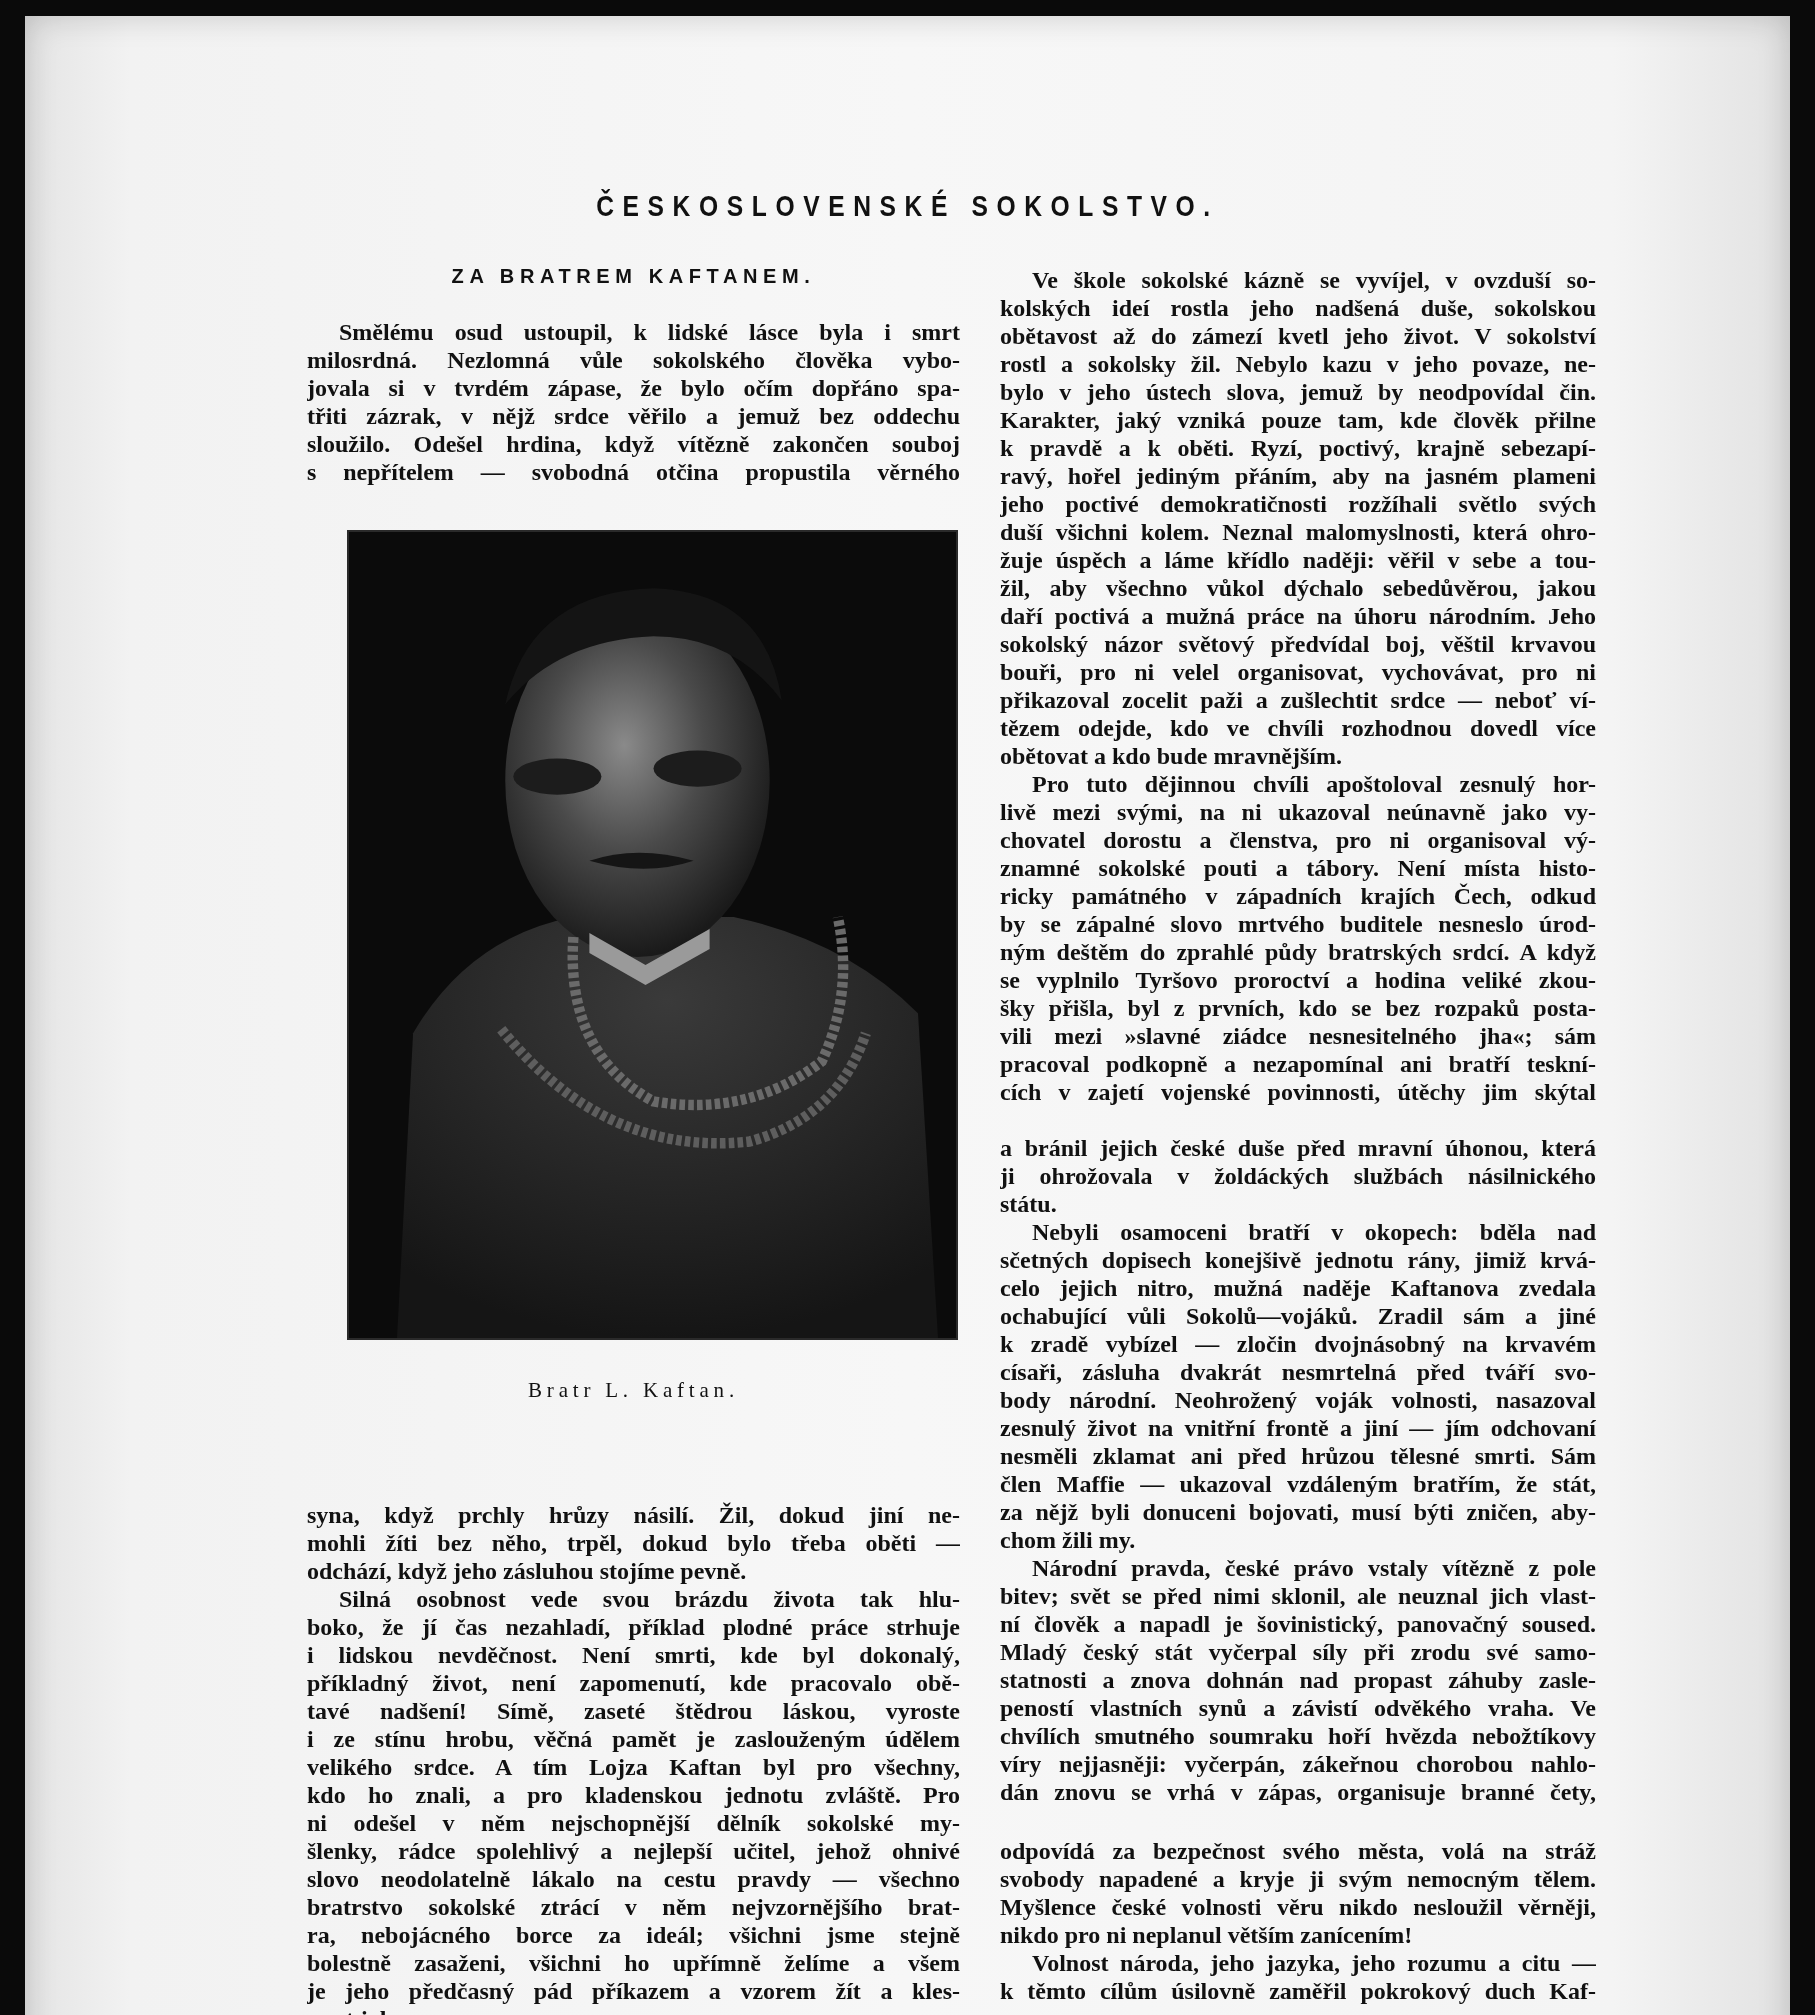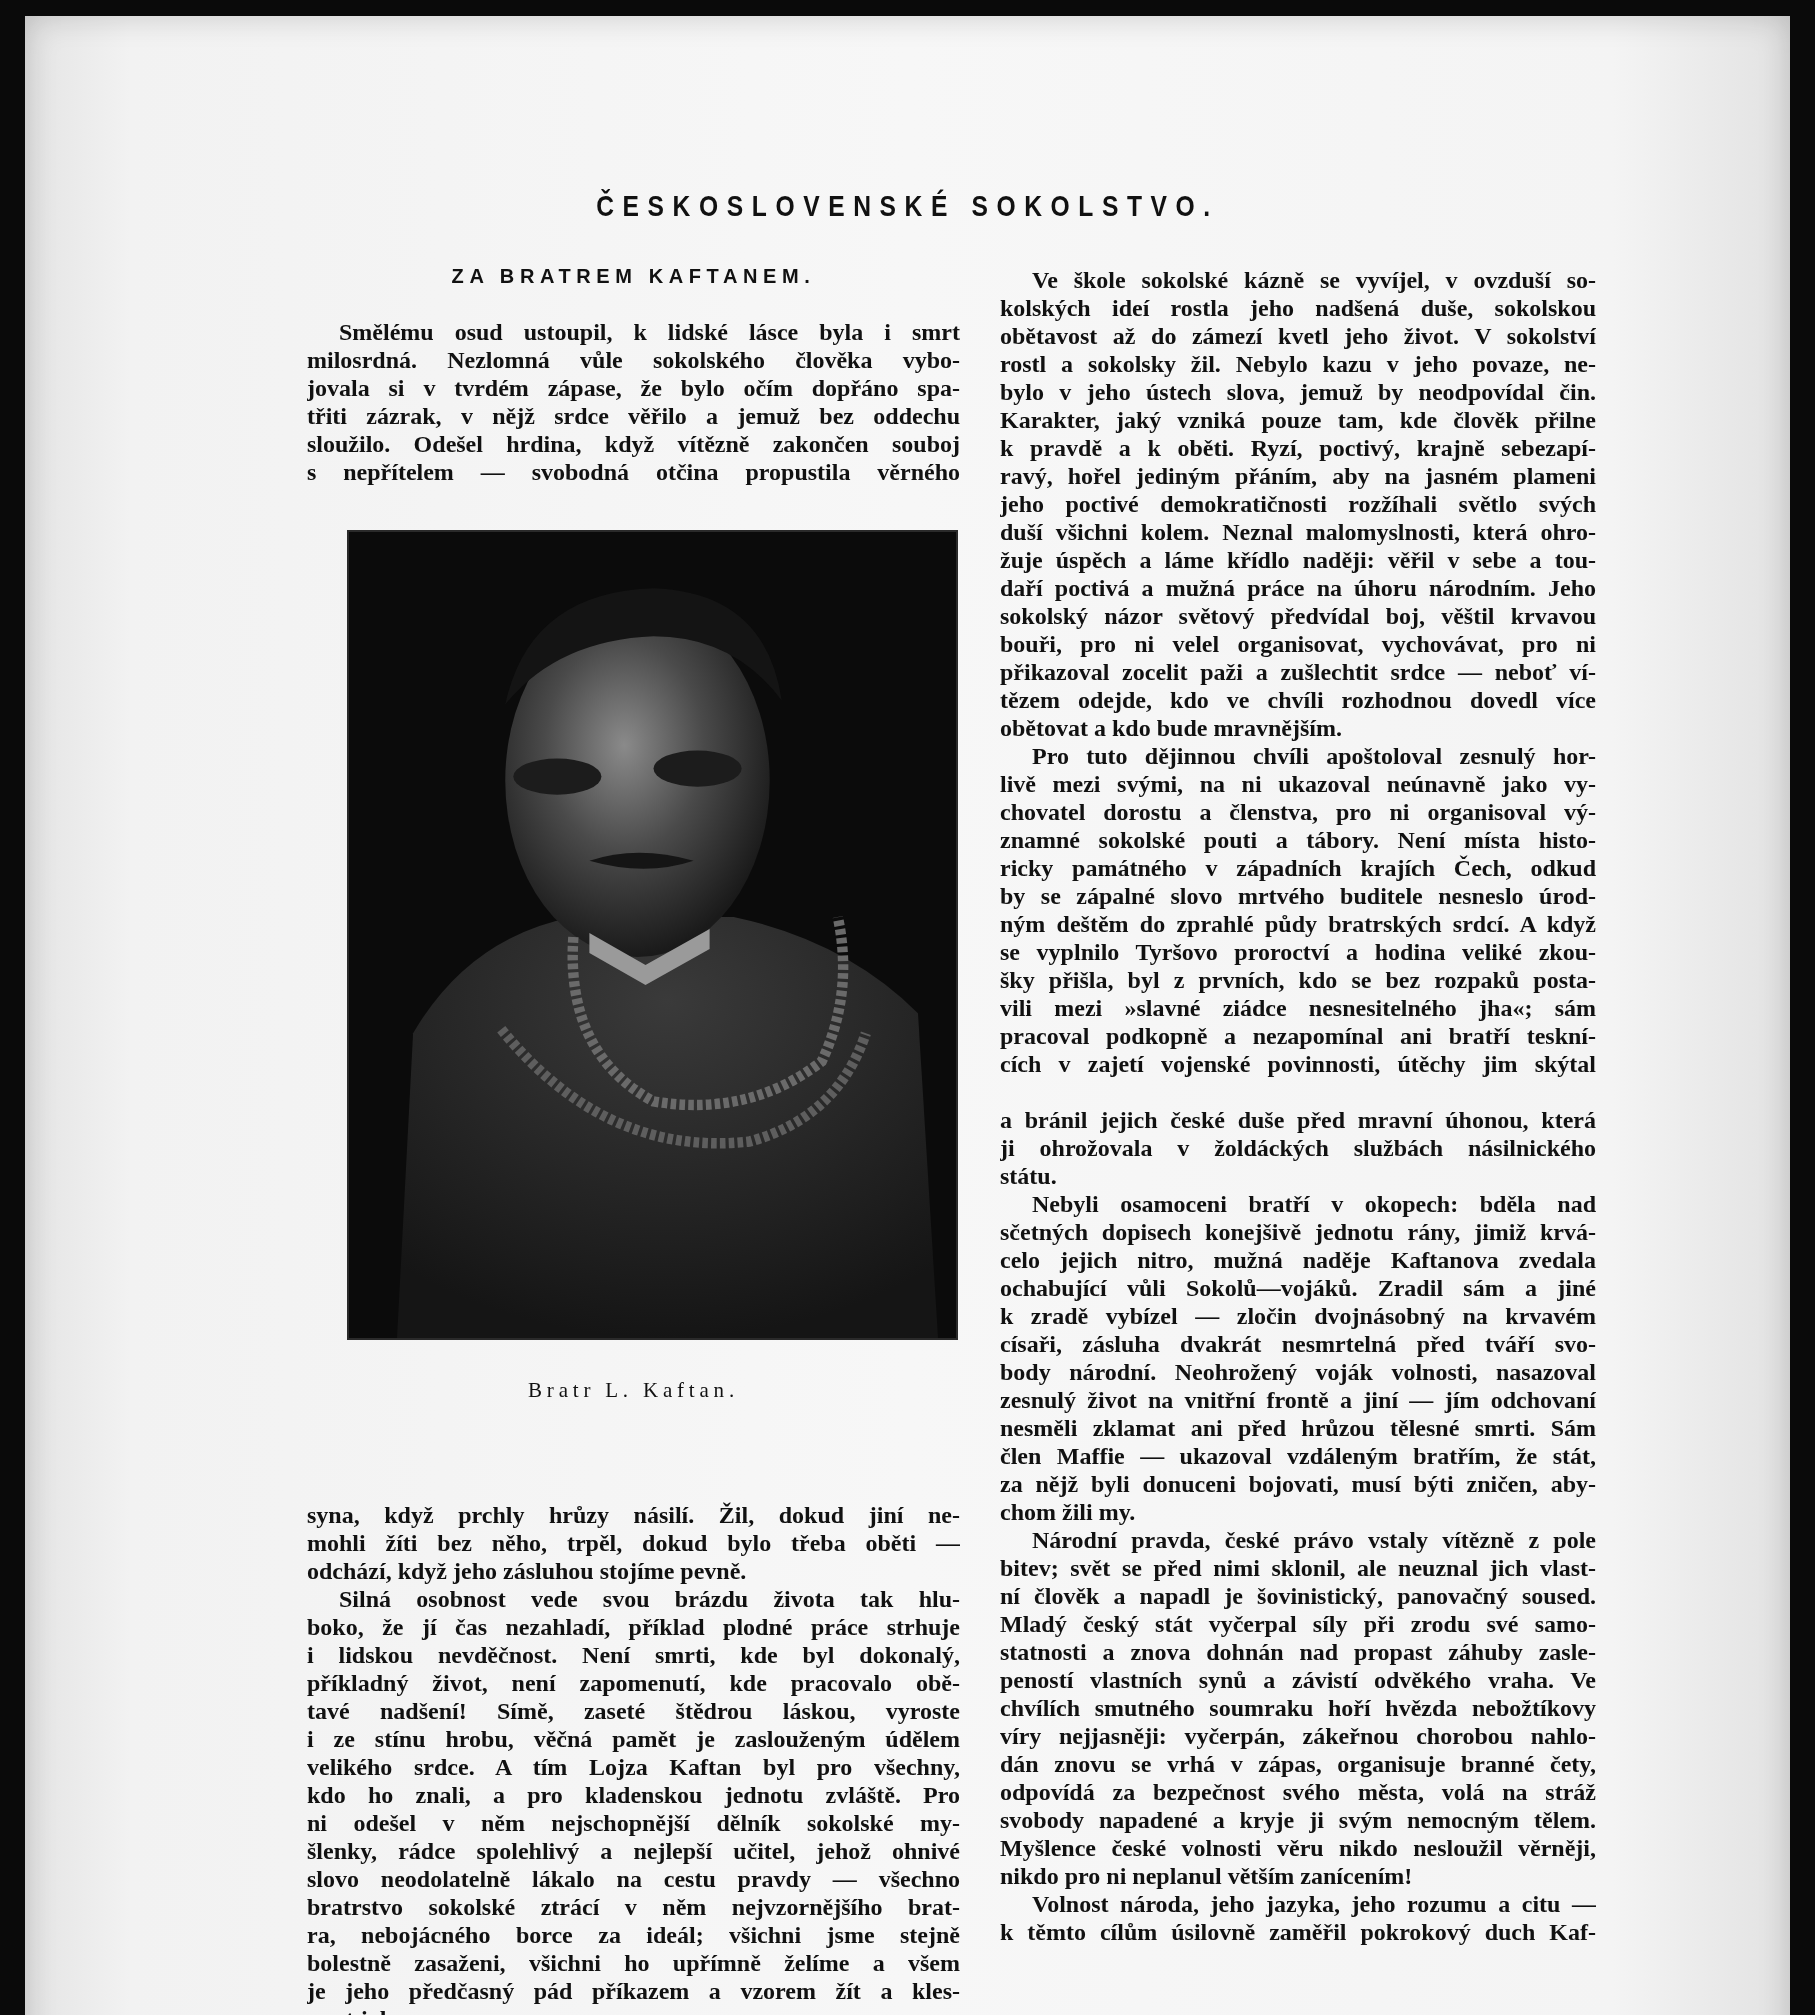--- a/index.html
+++ b/index.html
@@ -152,20 +152,21 @@
         <span class="line" style="white-space: nowrap;">kolských ideí rostla jeho nadšená duše, sokolskou</span>
         <span class="line" style="white-space: nowrap;">obětavost až do zámezí kvetl jeho život. V sokolství</span>
         <span class="line" style="white-space: nowrap;">rostl a sokolsky žil. Nebylo kazu v jeho povaze, ne-</span>
         <span class="line" style="white-space: nowrap;">bylo v jeho ústech slova, jemuž by neodpovídal čin.</span>
         <span class="line" style="white-space: nowrap;">Karakter, jaký vzniká pouze tam, kde člověk přilne</span>
         <span class="line" style="white-space: nowrap;">k pravdě a k oběti. Ryzí, poctivý, krajně sebezapí-</span>
         <span class="line" style="white-space: nowrap;">ravý, hořel jediným přáním, aby na jasném plameni</span>
         <span class="line" style="white-space: nowrap;">jeho poctivé demokratičnosti rozžíhali světlo svých</span>
         <span class="line" style="white-space: nowrap;">duší všichni kolem. Neznal malomyslnosti, která ohro-</span>
         <span class="line" style="white-space: nowrap;">žuje úspěch a láme křídlo naději: věřil v sebe a tou-</span>
+        <span class="line" style="white-space: nowrap;">žil, aby všechno vůkol dýchalo sebedůvěrou, jakou</span>
         <span class="line" style="white-space: nowrap;">daří poctivá a mužná práce na úhoru národním. Jeho</span>
         <span class="line" style="white-space: nowrap;">sokolský názor světový předvídal boj, věštil krvavou</span>
         <span class="line" style="white-space: nowrap;">bouři, pro ni velel organisovat, vychovávat, pro ni</span>
         <span class="line" style="white-space: nowrap;">přikazoval zocelit paži a zušlechtit srdce — neboť ví-</span>
         <span class="line" style="white-space: nowrap;">tězem odejde, kdo ve chvíli rozhodnou dovedl více</span>
         <span class="line last" style="white-space: nowrap;">obětovat a kdo bude mravnějším.</span>
         <span class="line indent" style="white-space: nowrap;">Pro tuto dějinnou chvíli apoštoloval zesnulý hor-</span>
         <span class="line" style="white-space: nowrap;">livě mezi svými, na ni ukazoval neúnavně jako vy-</span>
         <span class="line" style="white-space: nowrap;">chovatel dorostu a členstva, pro ni organisoval vý-</span>
         <span class="line" style="white-space: nowrap;">znamné sokolské pouti a tábory. Není místa histo-</span>
@@ -194,21 +195,21 @@
         <span class="line last" style="white-space: nowrap;">chom žili my.</span>
         <span class="line indent" style="white-space: nowrap;">Národní pravda, české právo vstaly vítězně z pole</span>
         <span class="line" style="white-space: nowrap;">bitev; svět se před nimi sklonil, ale neuznal jich vlast-</span>
         <span class="line" style="white-space: nowrap;">ní člověk a napadl je šovinistický, panovačný soused.</span>
         <span class="line" style="white-space: nowrap;">Mladý český stát vyčerpal síly při zrodu své samo-</span>
         <span class="line" style="white-space: nowrap;">statnosti a znova dohnán nad propast záhuby zasle-</span>
         <span class="line" style="white-space: nowrap;">peností vlastních synů a závistí odvěkého vraha. Ve</span>
         <span class="line" style="white-space: nowrap;">chvílích smutného soumraku hoří hvězda nebožtíkovy</span>
         <span class="line" style="white-space: nowrap;">víry nejjasněji: vyčerpán, zákeřnou chorobou nahlo-</span>
         <span class="line" style="white-space: nowrap;">dán znovu se vrhá v zápas, organisuje branné čety,</span>
-        <span class="line" style="white-space: nowrap;">odpovídá za bezpečnost svého města, volá na stráž</span>
+        <span class="line" style="white-space: nowrap; margin-top: 31px;">odpovídá za bezpečnost svého města, volá na stráž</span>
         <span class="line" style="white-space: nowrap;">svobody napadené a kryje ji svým nemocným tělem.</span>
         <span class="line" style="white-space: nowrap;">Myšlence české volnosti věru nikdo nesloužil věrněji,</span>
         <span class="line last" style="white-space: nowrap;">nikdo pro ni neplanul větším zanícením!</span>
         <span class="line indent" style="white-space: nowrap;">Volnost národa, jeho jazyka, jeho rozumu a citu —</span>
         <span class="line" style="white-space: nowrap;">k těmto cílům úsilovně zaměřil pokrokový duch Kaf-</span>
       </div>
   </div>
 
 </div>
 

